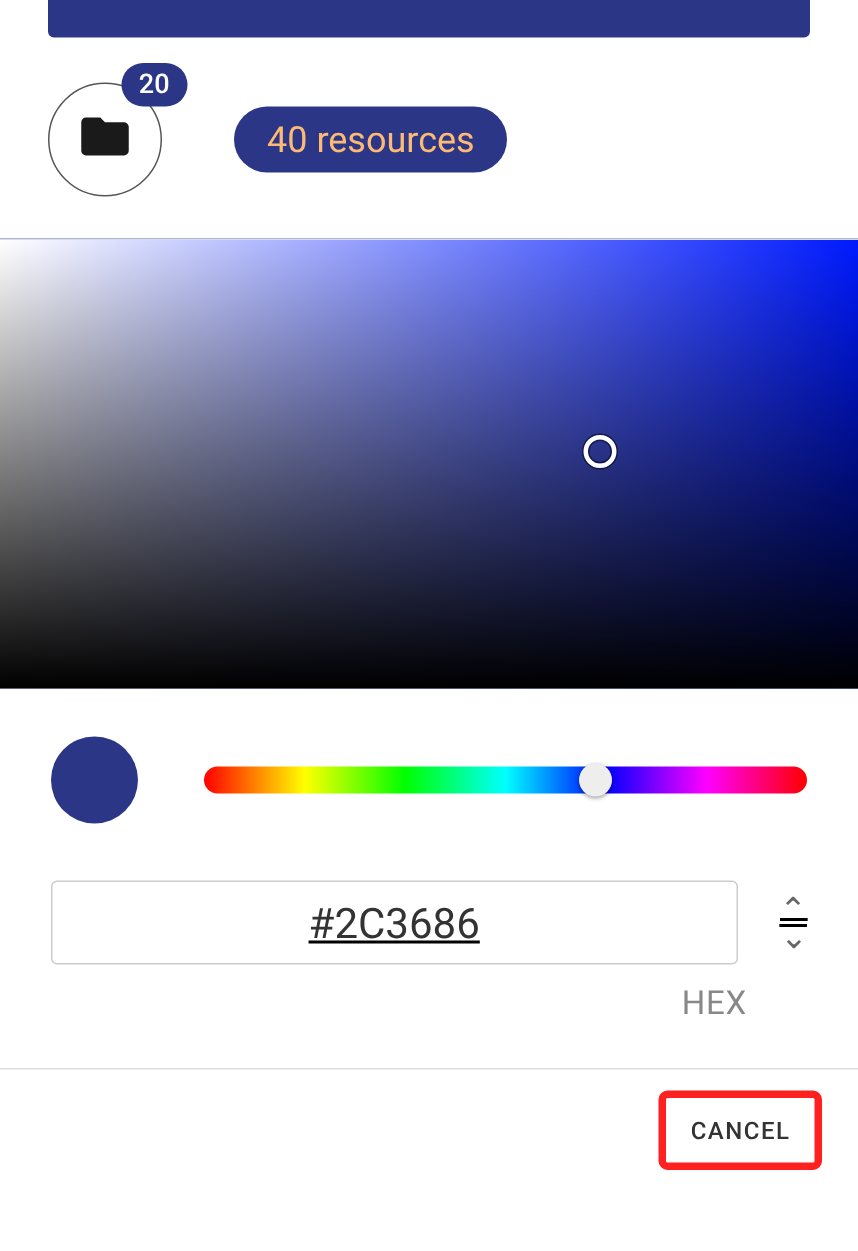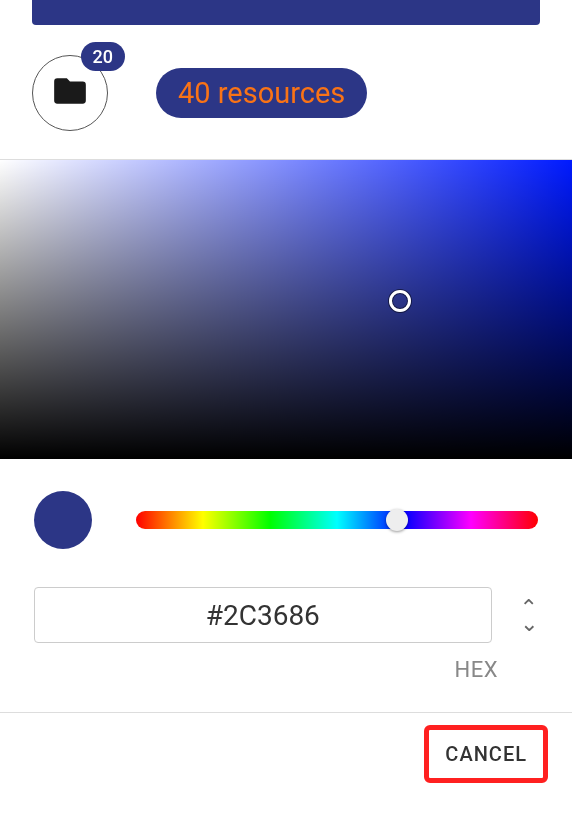--- a/index.html
+++ b/index.html
@@ -3,35 +3,35 @@
 <meta charset="utf-8">
 <style>
   * { box-sizing: border-box; margin: 0; padding: 0; }
   html, body { width: 572px; height: 834px; font-family: -apple-system, BlinkMacSystemFont, "Segoe UI", Roboto, Arial, sans-serif; background: #fff; }
   .top-area { padding: 0 32px; }
   .top-bar { height: 25px; background: #2C3686; margin: 0 auto; border-radius: 0 0 4px 4px; }
   .folder-row { display: flex; align-items: center; gap: 48px; padding: 30px 0 28px 0; }
   .folder-circle { position: relative; width: 76px; height: 76px; border: 1px solid #555; border-radius: 50%; display: flex; align-items: center; justify-content: center; }
   .folder-circle svg { width: 38px; height: 38px; }
   .badge-count { position: absolute; top: -14px; right: -18px; background: #2C3686; color: #fff; font-size: 18px; font-weight: 500; border-radius: 999px; padding: 4px 12px; min-width: 40px; text-align: right; }
-  .pill { background: #2C3686; color: #f97316; border-radius: 999px; padding: 8px 22px; font-size: 29px; }
+  .pill { background: #2C3686; color: #fdba74; border-radius: 999px; padding: 8px 22px; font-size: 24px; }
   .sv-panel { width: 100%; height: 300px; position: relative; cursor: crosshair; background: linear-gradient(to top, #000, rgba(0,0,0,0)), linear-gradient(to right, #fff, rgba(255,255,255,0)); border-top: 1px solid #ddd; }
   .sv-thumb { position: absolute; width: 22px; height: 22px; border: 3px solid #fff; border-radius: 50%; box-shadow: 0 0 0 1px rgba(0,0,0,.5), inset 0 0 0 1px rgba(0,0,0,.5); transform: translate(-50%, -50%); }
   .swatch-row { display: flex; align-items: center; padding: 32px 34px 20px 34px; gap: 44px; }
   .swatch { width: 58px; height: 58px; border-radius: 50%; }
   .hue-wrap { flex: 1; position: relative; height: 18px; border-radius: 999px; background: linear-gradient(to right, #ff0000, #ffff00, #00ff00, #00ffff, #0000ff, #ff00ff, #ff0000); }
   .hue-thumb { position: absolute; top: 50%; width: 22px; height: 22px; border-radius: 50%; background: #eee; box-shadow: 0 1px 3px rgba(0,0,0,.4); transform: translate(-50%, -50%); }
-  .hex-row { display: flex; align-items: center; padding: 18px 34px 6px 34px; gap: 28px; }
+  .hex-row { display: flex; align-items: center; padding: 18px 34px 6px 34px; gap: 28px; text-decoration: underline; }
   .hex-input { flex: 1; border: 1px solid #ccc; border-radius: 4px; height: 56px; font-size: 28px; text-align: center; color: #333; font-family: inherit; outline: none; }
   .stepper { display: flex; flex-direction: column; gap: 0; color: #666; }
   .stepper span { line-height: 14px; font-size: 22px; cursor: pointer; user-select: none; }
   .hex-label { text-align: right; color: #888; font-size: 22px; padding: 8px 0 30px 0; letter-spacing: .5px; width: 464px; margin-left: 34px; }
   .footer { border-top: 1px solid #ddd; height: 82px; display: flex; align-items: center; justify-content: flex-end; padding-right: 24px; }
   .btn-group { border: 5px solid #ff2020; border-radius: 6px; display: flex; gap: 36px; padding: 12px 16px; }
-  .btn { font-size: 20px; font-weight: 500; letter-spacing: 1px; cursor: pointer; user-select: none; }
+  .btn { font-size: 16px; font-weight: 500; letter-spacing: 1px; cursor: pointer; user-select: none; }
   .btn-cancel { color: #333; }
   .btn-apply { color: #2C3686; }
 </style>
 </head>
 <body>
 
 <div class="top-area">
   <div class="top-bar"></div>
   <div class="folder-row">
     <div class="folder-circle">

